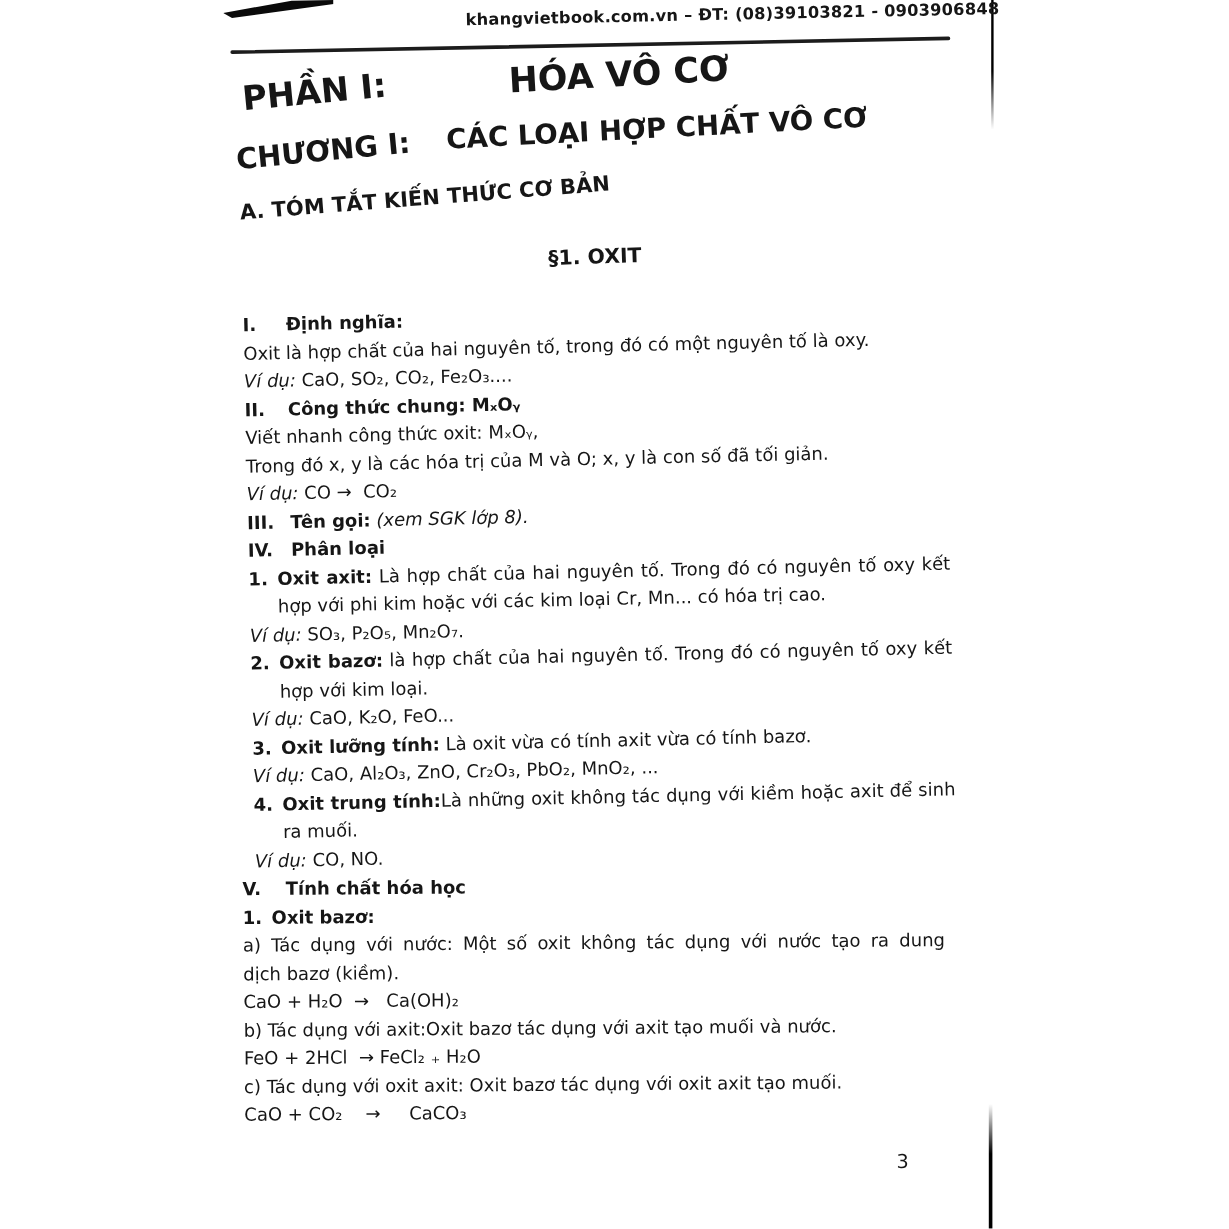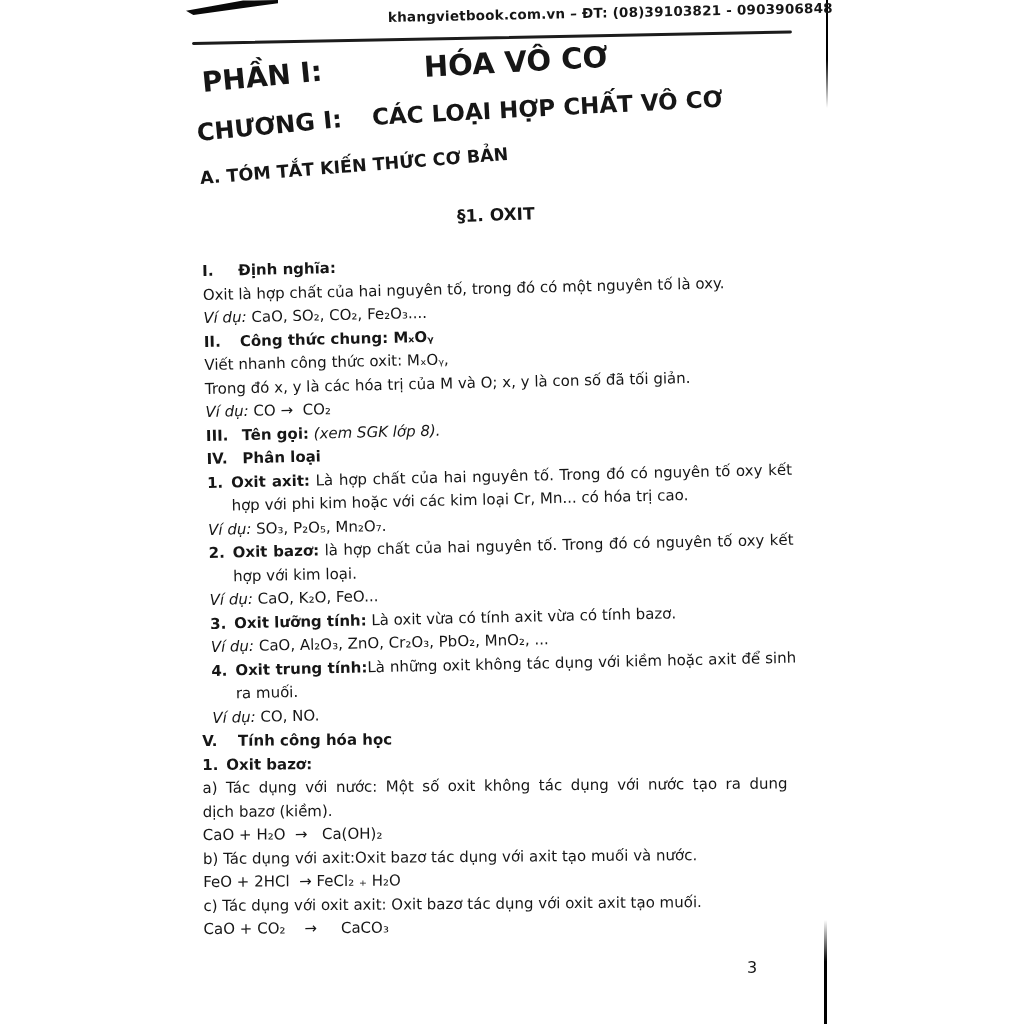--- a/index.html
+++ b/index.html
@@ -133,21 +133,21 @@
           </div>
         </div>
       <p class="example"><i>Ví dụ:</i><span> CO, NO.</span></p>
 
     </div>
 
     <div class="block-b">
 
       <div class="sec">
           <span class="rlab">V.</span>
-          <span class="stitle">Tính công hóa học</span>
+          <span class="stitle">Tính chất hóa học</span>
         </div>
 
       <div class="item">
           <span class="inum">1.</span>
           <b class="iname">Oxit bazơ:</b>
         </div>
 
       <div class="point">
           <div class="jline"><span>a)</span><span> Tác dụng với nước: Một số oxit không tác dụng với nước tạo ra dung</span></div>
           <div class="line">dịch bazơ (kiềm).</div>

